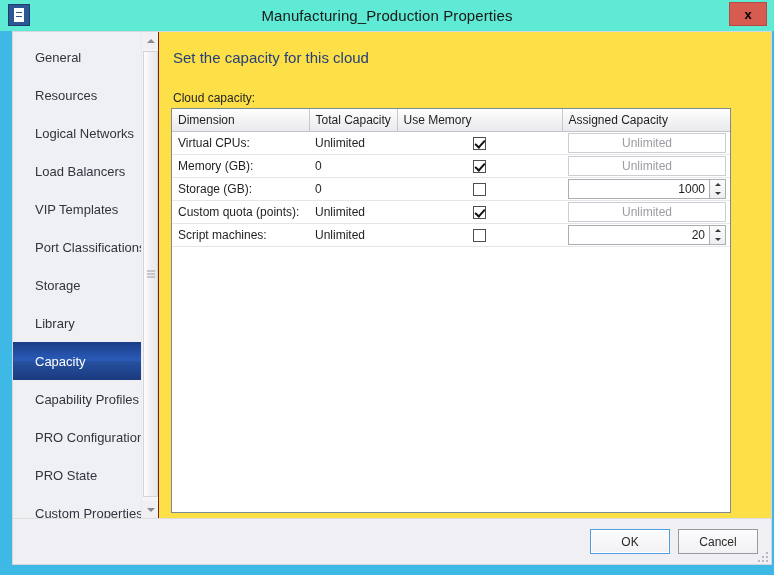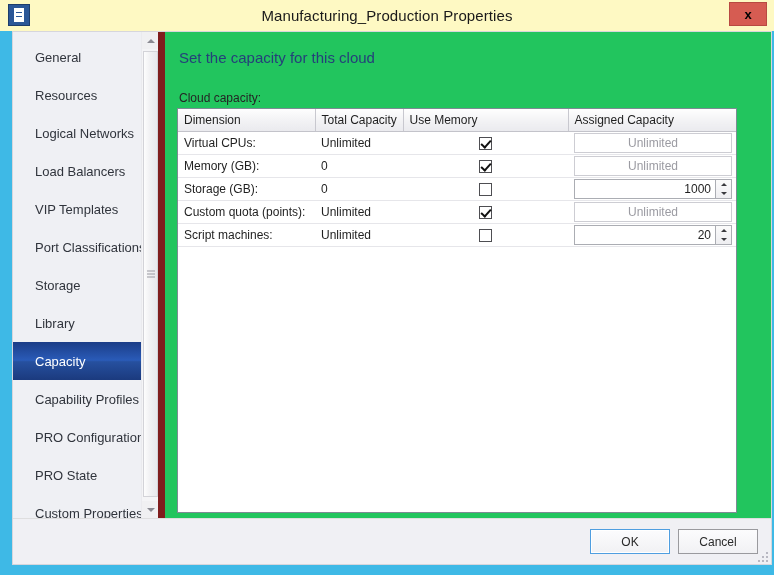--- a/index.html
+++ b/index.html
@@ -21,21 +21,21 @@
     background: #3eb9e6;
     display: flex;
     flex-direction: column;
   }
 
   
   .titlebar {
     height: 31px;
     position: relative;
     flex: 0 0 auto;
-    background: #fef9c3;
+    background: #5eead4;
   }
   .title-icon {
     position: absolute;
     left: 8px; top: 4px;
     width: 22px; height: 22px;
     background: #2b5797;
     border: 1px solid #1d3d6b;
     display: flex;
     align-items: center;
     justify-content: center;
@@ -178,24 +178,24 @@
   .sb-thumb .grip i {
     display: block;
     height: 1px;
     margin-bottom: 2px;
     background: #9a9aa2;
   }
 
   
   .content {
     flex: 1 1 auto;
-    background: #22c55e;
+    background: #fde047;
     position: relative;
     min-width: 0;
-    border-left: 7px solid #7f1d1d;
+    border-left: 1px solid #7f1d1d;
   }
   .page-title {
     position: absolute;
     left: 14px; top: 17px;
     font-size: 15px;
     color: #25407a;
   }
   .field-label {
     position: absolute;
     left: 14px; top: 59px;

